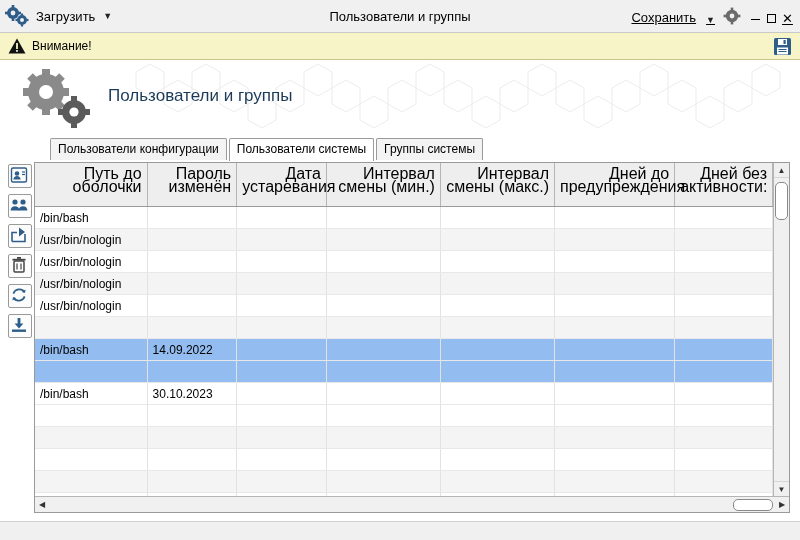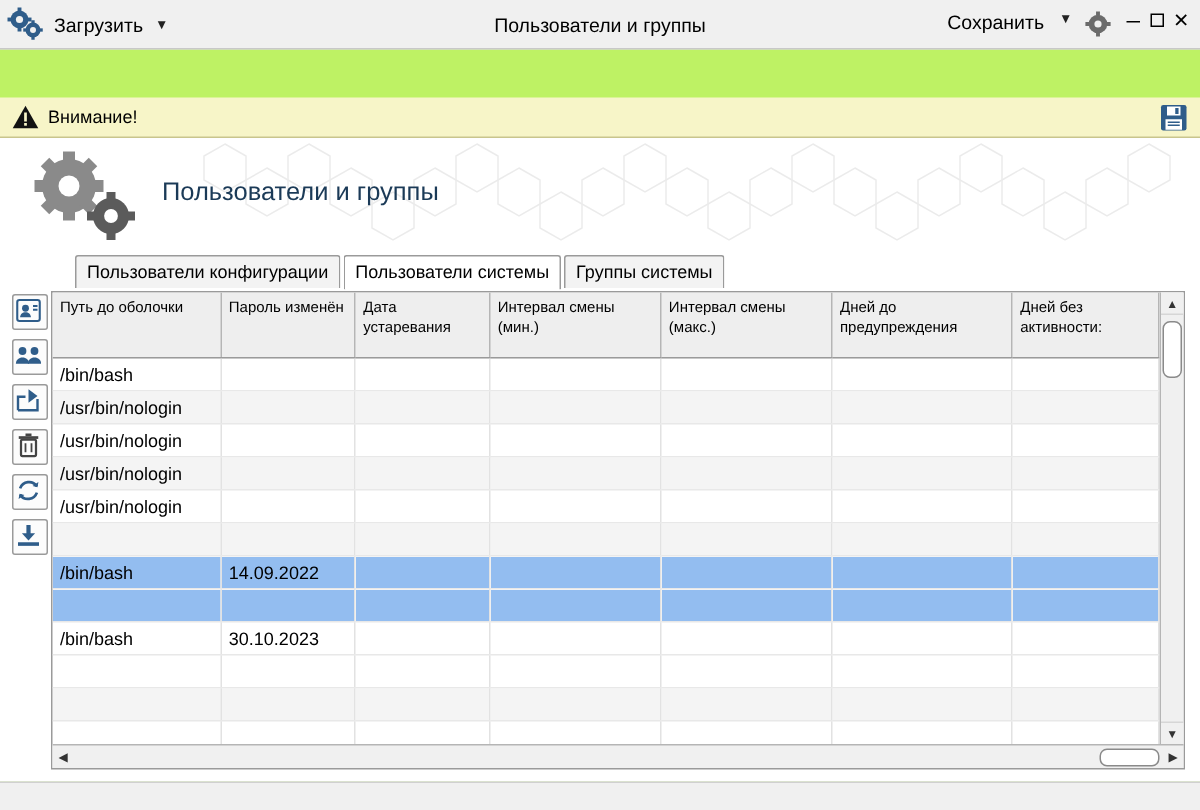--- a/index.html
+++ b/index.html
@@ -36,23 +36,24 @@
     flex: 0 0 auto;
   }
   .tb-left {
     display: flex;
     align-items: center;
     gap: 6px;
   }
   .tb-right {
     margin-left: auto;
     display: flex;
-    align-items: flex-start;
+    align-items: flex-end;
     gap: 8px;
     padding-right: 2px;
+    text-decoration: underline;
   }
   .gear-logo {
     width: 26px;
     height: 24px;
     position: relative;
     flex: 0 0 auto;
   }
   .menu-label {
     font-size: 13px;
     color: #000;
@@ -107,21 +108,20 @@
 
   
   .warnbar {
     height: 26px;
     background: #f7f5c8;
     border-bottom: 1px solid #c9c58d;
     display: flex;
     align-items: center;
     padding: 0 8px;
     flex: 0 0 auto;
-    margin-top: 32px;
   }
   .warn-icon {
     width: 18px;
     height: 16px;
     margin-right: 6px;
     position: relative;
   }
   .warn-text {
     font-size: 12px;
     color: #000;
@@ -251,22 +251,22 @@
   table.grid {
     border-collapse: collapse;
     width: 100%;
     table-layout: fixed;
   }
   table.grid th {
     background: #eeeeee;
     border-right: 1px solid #b5b5b5;
     border-bottom: 1px solid #9a9a9a;
     font-weight: normal;
-    font-size: 10px;
-    text-align: left;
+    font-size: 16px;
+    text-align: right;
     vertical-align: top;
     padding: 4px 5px 5px 5px;
     height: 34px;
     color: #000;
     line-height: 13px;
   }
   table.grid td {
     border-right: 1px solid #e2e2e2;
     border-bottom: 1px solid #e8e8e8;
     font-size: 12px;

